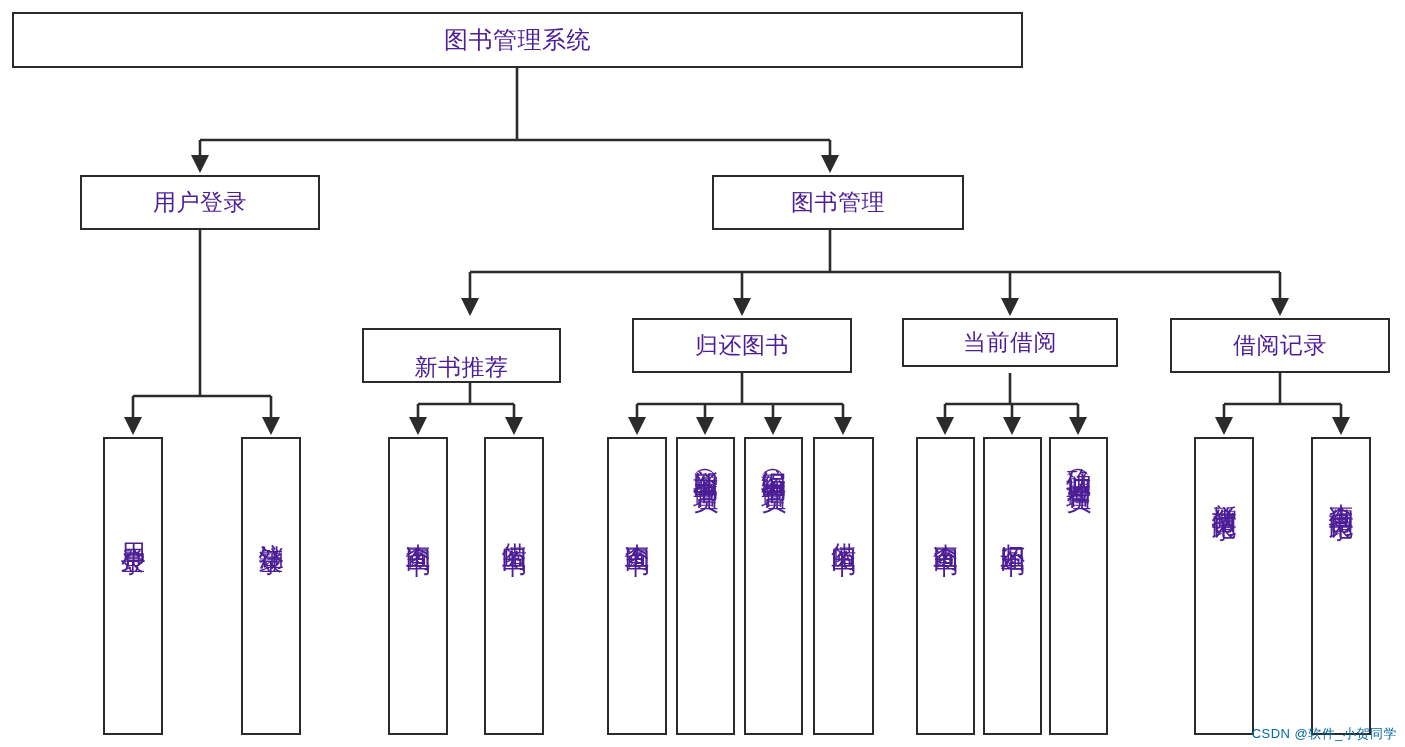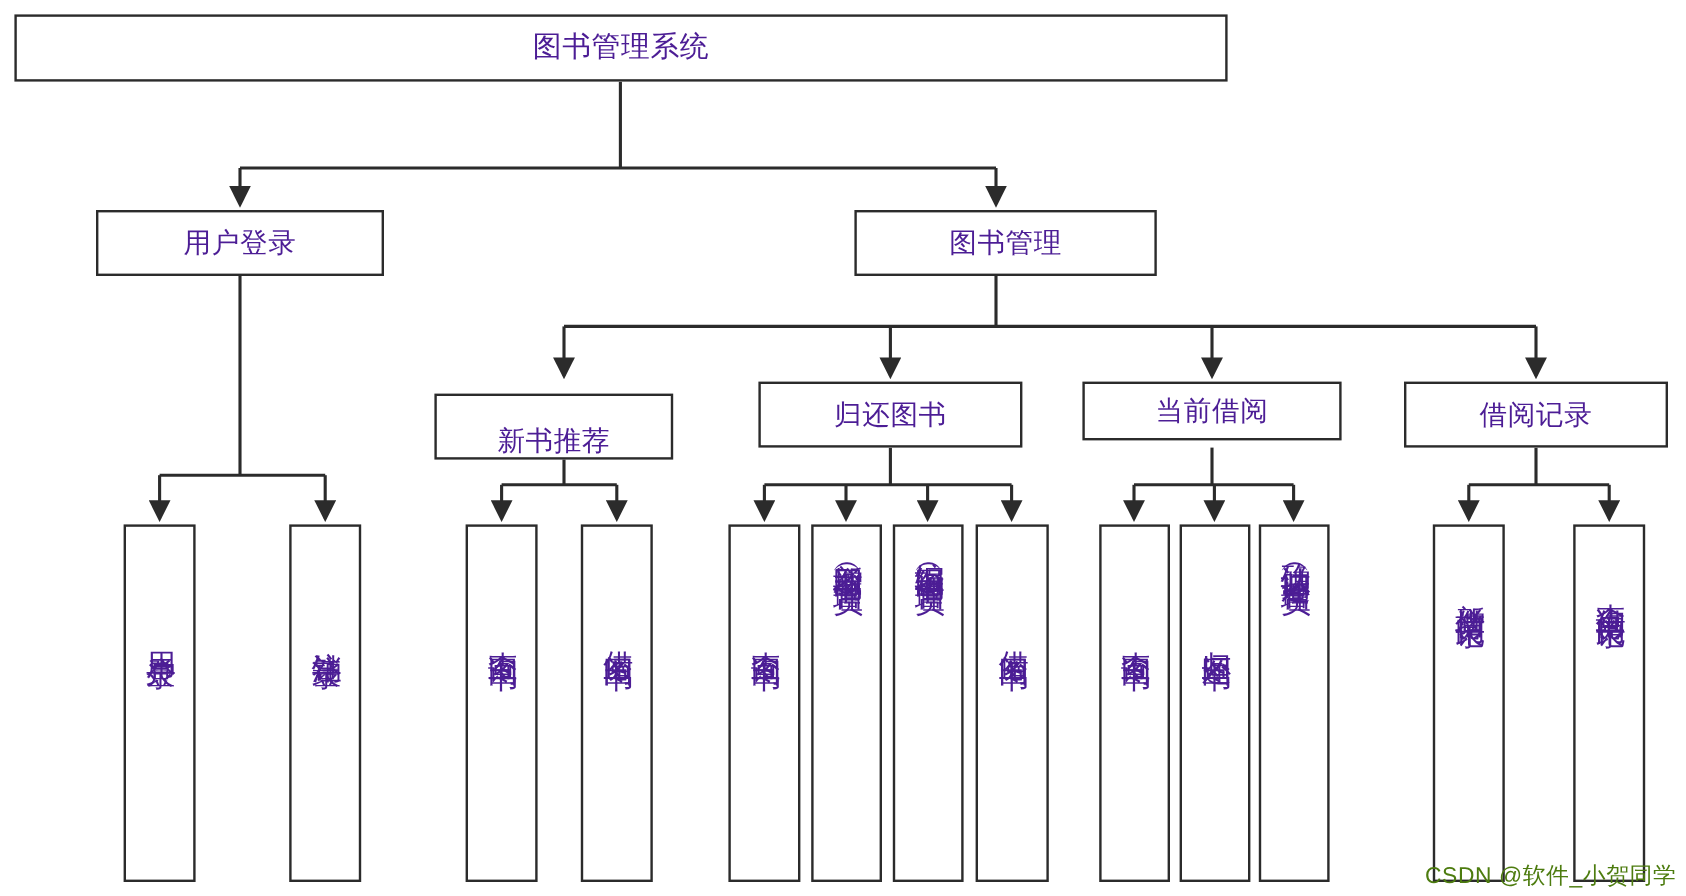--- a/index.html
+++ b/index.html
@@ -69,22 +69,22 @@
   .node.vert.midtall .label {
     margin-top: 40px;
   }
   .node.vert.top .label {
     margin-top: 6px;
   }
   #watermark {
     position: absolute;
     right: 8px;
     bottom: 4px;
-    font-size: 19px;
-    color: #4d7c0f;
+    font-size: 13px;
+    color: #0369a1;
     letter-spacing: 0.5px;
     z-index: 5;
     white-space: nowrap;
   }
 </style>
 </head>
 <body>
 
 <div id="canvas">
 

